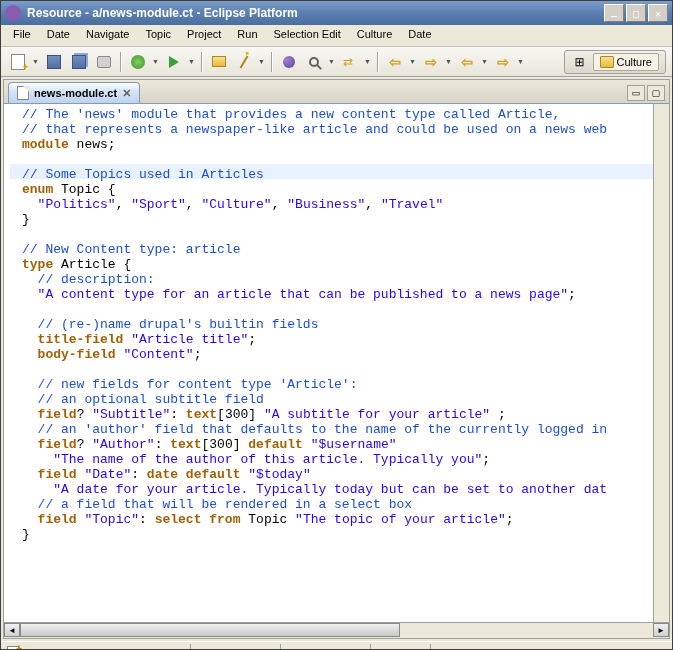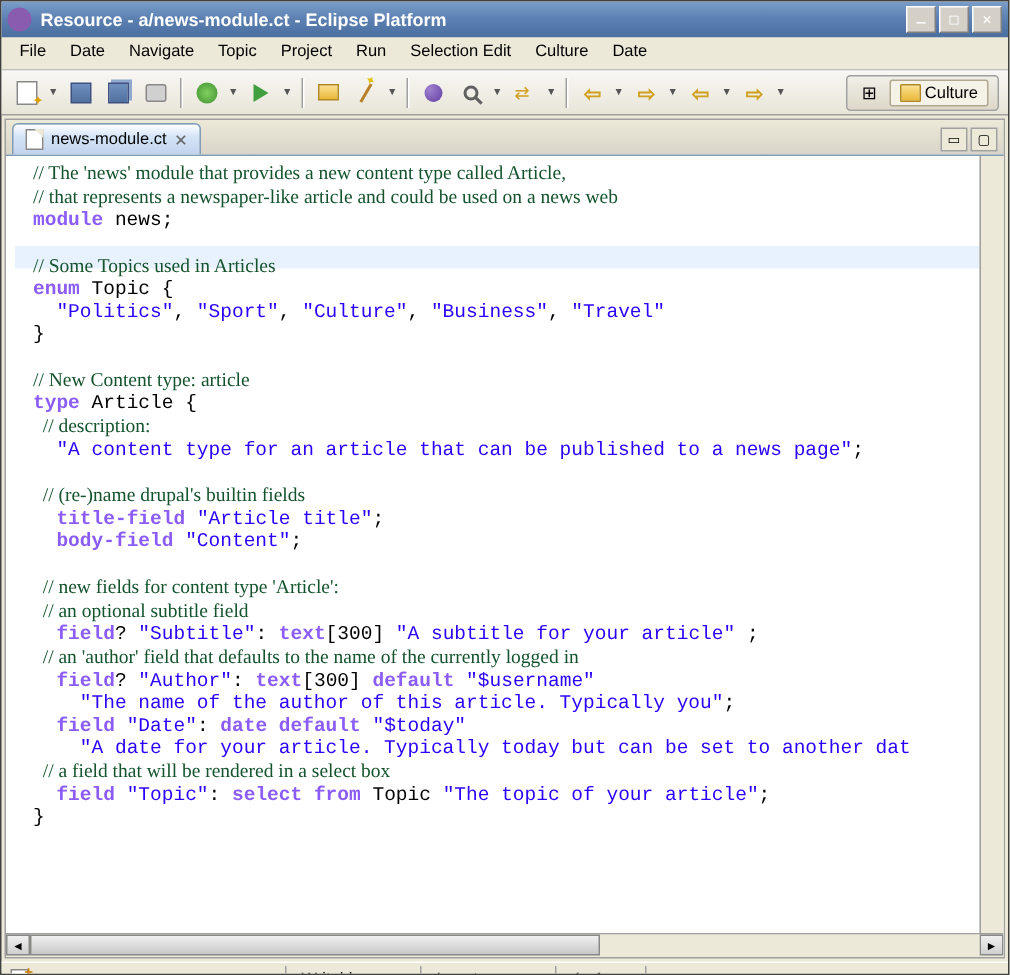--- a/index.html
+++ b/index.html
@@ -119,20 +119,21 @@
 .editor-tab {
   background: linear-gradient(to bottom, #fefefe 0%, #d4e5f7 40%, #c1d2ee 100%);
   border: 1px solid #7f9db9;
   border-bottom: none;
   border-radius: 4px 4px 0 0;
   padding: 3px 8px;
   display: flex;
   align-items: center;
   gap: 5px;
   cursor: pointer;
+  font-weight: bold;
 }
 .tab-file-ico { width: 12px; height: 14px; background: #fff; border: 1px solid #888; position: relative; }
 .tab-file-ico::after { content: ""; position: absolute; top: -1px; right: -1px; border: 3px solid transparent; border-top-color: #ece9d8; border-right-color: #ece9d8; }
 .tab-close { font-size: 11px; color: #666; cursor: pointer; }
 .tab-row-right { margin-left: auto; display: flex; gap: 2px; padding-right: 4px; padding-bottom: 2px; }
 .tab-ctrl { width: 18px; height: 16px; border: 1px solid #a0a0a0; background: #ece9d8; display: flex; align-items: center; justify-content: center; font-size: 9px; cursor: pointer; }
 .code-wrap {
   flex: 1;
   background: #fff;
   overflow: hidden;
@@ -188,22 +189,22 @@
 .status-cell {
   border-left: 1px solid #a0a0a0;
   padding: 2px 10px;
   height: 18px;
   display: flex;
   align-items: center;
 }
 .status-first { width: 185px; border-left: none; display: flex; align-items: center; }
 .status-ico { width: 12px; height: 14px; background: #fff; border: 1px solid #888; margin-left: 2px; position: relative; }
 .status-ico::after { content: "+"; position: absolute; right: -4px; top: -4px; color: #d08000; font-size: 10px; font-weight: bold; }
-.c-comment { color: #14532d; font-family: Liberation Serif, serif; }
-.c-keyword { color: #8b5cf6; font-weight: bold; }
+.c-comment { color: #1d4ed8; }
+.c-keyword { color: #a16207; font-weight: bold; }
 .c-string { color: #2a00ff; }
 .c-ident { color: #000; }
 
 .ico-new { width: 14px; height: 16px; background: #fff; border: 1px solid #888; position: relative; }
 .ico-new::after { content: "✦"; position: absolute; right: -5px; bottom: -3px; color: #e0a000; font-size: 9px; }
 .ico-save { width: 14px; height: 14px; background: linear-gradient(#7090c0, #5070a0); border: 1px solid #405080; }
 .ico-saveall { width: 14px; height: 14px; background: linear-gradient(#7090c0, #5070a0); border: 1px solid #405080; box-shadow: 2px -2px 0 #90a8d0; }
 .ico-print { width: 14px; height: 12px; background: #d0d0d0; border: 1px solid #888; border-radius: 2px; }
 .ico-debug { width: 14px; height: 14px; background: radial-gradient(#80d060, #409030); border-radius: 50%; }
 .ico-run { width: 0; height: 0; border-left: 10px solid #40a040; border-top: 6px solid transparent; border-bottom: 6px solid transparent; }

